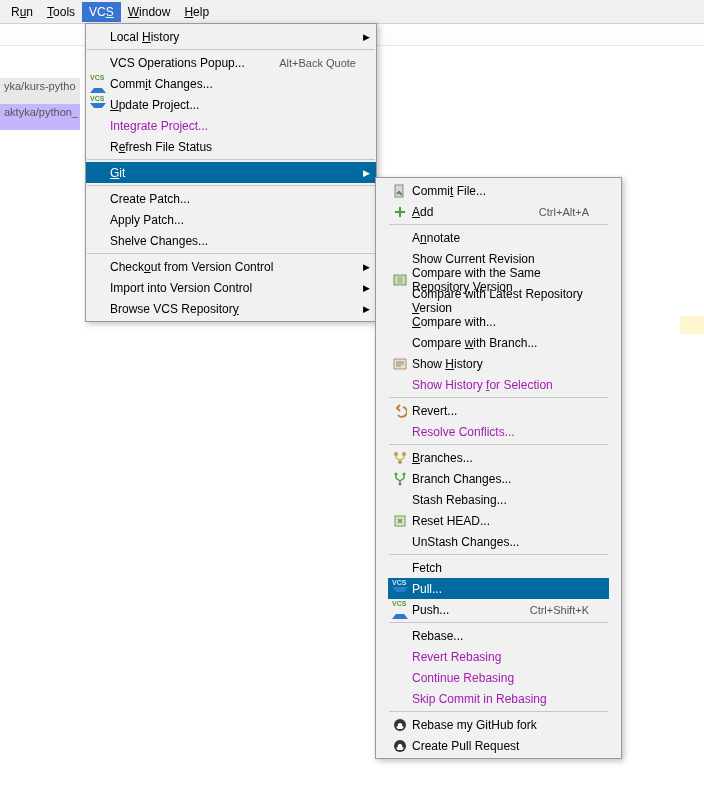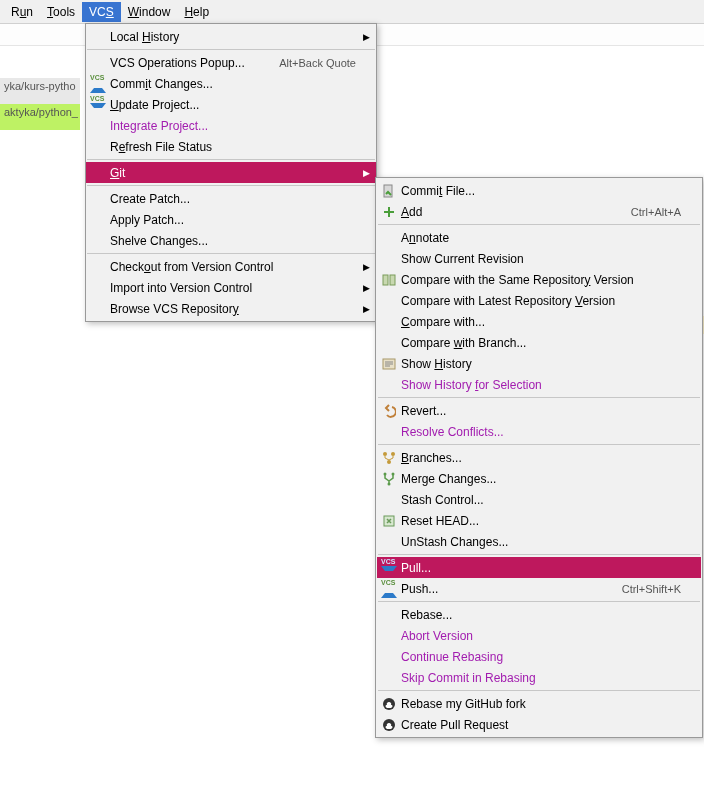--- a/index.html
+++ b/index.html
@@ -3,28 +3,28 @@
 <meta charset="utf-8">
 <style>
 * { margin:0; padding:0; box-sizing:border-box; font-family:"Segoe UI",Tahoma,sans-serif; font-size:12px; }
 html,body { width:704px; height:807px; background:#fff; overflow:hidden; }
 .menubar { height:24px; background:#f0f0f0; display:flex; align-items:center; padding:0 4px; border-bottom:1px solid #d0d0d0; }
 .menubar-item { padding:3px 7px; cursor:default; }
 .menubar-item.active { background:#3874d1; color:#fff; }
 .toolbar-area { height:22px; background:#fdfdfd; border-bottom:1px solid #e5e5e5; }
 .tabs-area { position:absolute; top:78px; left:0; width:80px; }
 .tab { height:26px; background:#e8e8e8; font-size:11px; color:#555; padding:2px 4px; overflow:hidden; white-space:nowrap; }
-.tab.active { background:#bef264; }
+.tab.active { background:#c4b5fd; }
 .editor-bg { position:absolute; top:76px; left:280px; right:0; bottom:0; background:#fff; font-family:Consolas,monospace; font-size:13px; white-space:pre; color:#333; padding-top:10px; }
 .editor-bg .kw { color:#000080; font-weight:bold; }
 .editor-bg .num { color:#0000ff; }
 .vcs-menu { position:absolute; top:23px; left:85px; width:292px; background:#f1f1f1; border:1px solid #999; box-shadow:2px 2px 6px rgba(0,0,0,.25); padding:2px 0; }
-.git-menu { position:absolute; top:177px; left:375px; width:328px; background:#f1f1f1; border:1px solid #999; box-shadow:2px 2px 6px rgba(0,0,0,.25); padding:2px 1px; }
+.git-menu { position:absolute; top:177px; left:375px; width:247px; background:#f1f1f1; border:1px solid #999; box-shadow:2px 2px 6px rgba(0,0,0,.25); padding:2px 12px; }
 .mi { height:21px; display:flex; align-items:center; padding:0 20px 0 24px; cursor:default; position:relative; }
-.mi.highlight { background:#be185d; color:#fff; }
+.mi.highlight { background:#0369a1; color:#fff; }
 .mi.disabled { color:#a21caf; }
 .mi .lbl { flex:1; }
 .mi .sc { font-size:11px; color:#555; }
 .mi .arrow { position:absolute; right:6px; font-size:9px; }
 .sep { height:1px; background:#c7c7c7; margin:2px 1px; }
 .icon-slot { position:absolute; left:3px; width:18px; height:16px; display:flex; align-items:center; justify-content:center; }
 .vcs-badge { font-size:7px; font-weight:bold; line-height:7px; color:#5a8f3d; }
 .vcs-badge::after { content:""; display:block; width:8px; height:6px; margin-top:1px; }
 .vcs-badge.down::after { border-top:5px solid #2c7ac9; border-left:4px solid transparent; border-right:4px solid transparent; }
 .vcs-badge.up::after { border-bottom:5px solid #2c7ac9; border-left:4px solid transparent; border-right:4px solid transparent; }
@@ -196,57 +196,60 @@
     </div>
     <div class="mi">
       <span class="icon-slot">
         <svg class="ico" viewBox="0 0 14 14">
           <path d="M3 2v4l4 3v3M11 2v4l-4 3" stroke="#5a9a4a" fill="none" stroke-width="1.5"></path>
           <circle cx="3" cy="2" r="1.5" fill="#5a9a4a"></circle>
           <circle cx="11" cy="2" r="1.5" fill="#5a9a4a"></circle>
           <circle cx="7" cy="12" r="1.5" fill="#5a9a4a"></circle>
         </svg>
       </span>
-      <span class="lbl">Merge Changes...</span>
-    </div>
-    <div class="mi">
-      <span class="lbl">Stash Control...</span>
+      <span class="lbl">Branch Changes...</span>
+    </div>
+    <div class="mi">
+      <span class="lbl">Stash Rebasing...</span>
     </div>
     <div class="mi">
       <span class="icon-slot">
         <svg class="ico" viewBox="0 0 14 14">
           <rect x="2" y="2" width="10" height="10" fill="#d8e8d0" stroke="#6a9a5a"></rect>
           <path d="M5 5l4 4M9 5l-4 4" stroke="#6a9a5a" stroke-width="1.5"></path>
         </svg>
       </span>
       <span class="lbl">Reset HEAD...</span>
     </div>
     <div class="mi">
       <span class="lbl">UnStash Changes...</span>
     </div>
     <div class="sep"></div>
+    <div class="mi">
+      <span class="lbl">Fetch</span>
+    </div>
     <div class="mi highlight">
       <span class="icon-slot">
         <div class="vcs-badge down" style="color:#cfe3ff">VCS</div>
       </span>
       <span class="lbl">Pull...</span>
     </div>
     <div class="mi">
       <span class="icon-slot">
         <div class="vcs-badge up">VCS</div>
       </span>
       <span class="lbl">Push...</span>
       <span class="sc">Ctrl+Shift+K</span>
     </div>
     <div class="sep"></div>
     <div class="mi">
       <span class="lbl">Rebase...</span>
     </div>
     <div class="mi disabled">
-      <span class="lbl">Abort Version</span>
+      <span class="lbl">Revert Rebasing</span>
     </div>
     <div class="mi disabled">
       <span class="lbl">Continue Rebasing</span>
     </div>
     <div class="mi disabled">
       <span class="lbl">Skip Commit in Rebasing</span>
     </div>
     <div class="sep"></div>
     <div class="mi">
       <span class="icon-slot">

